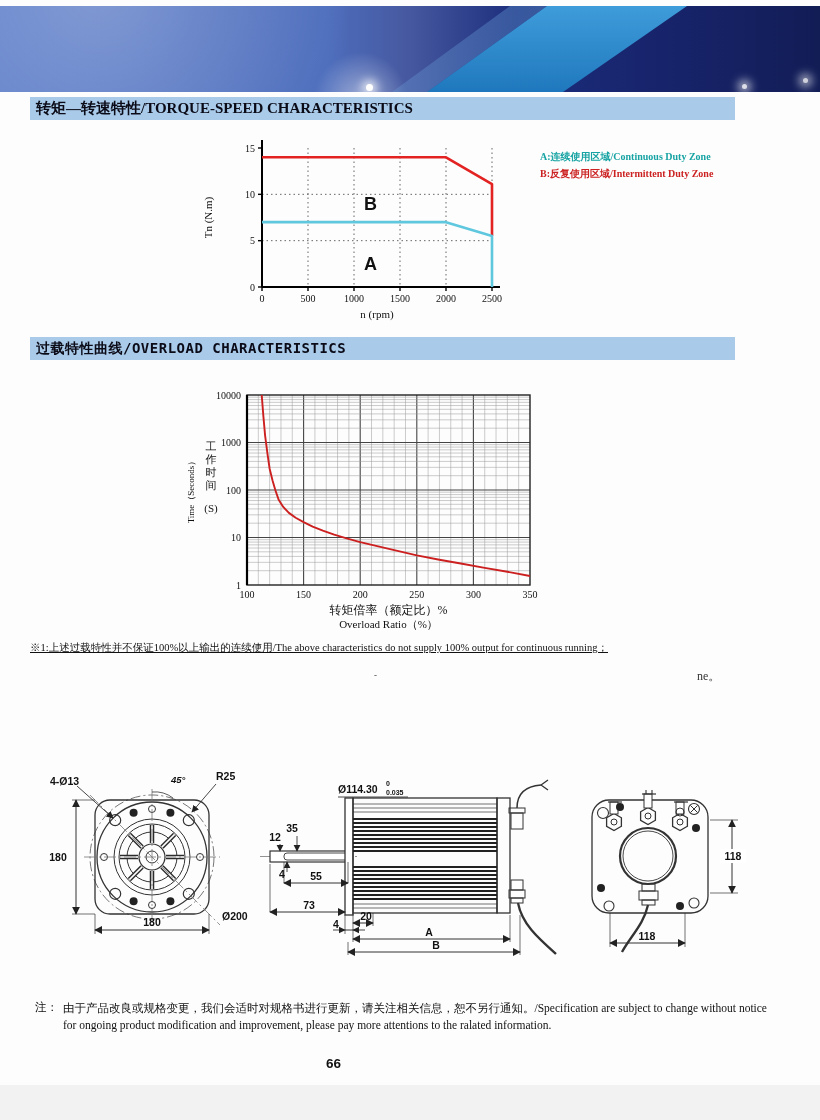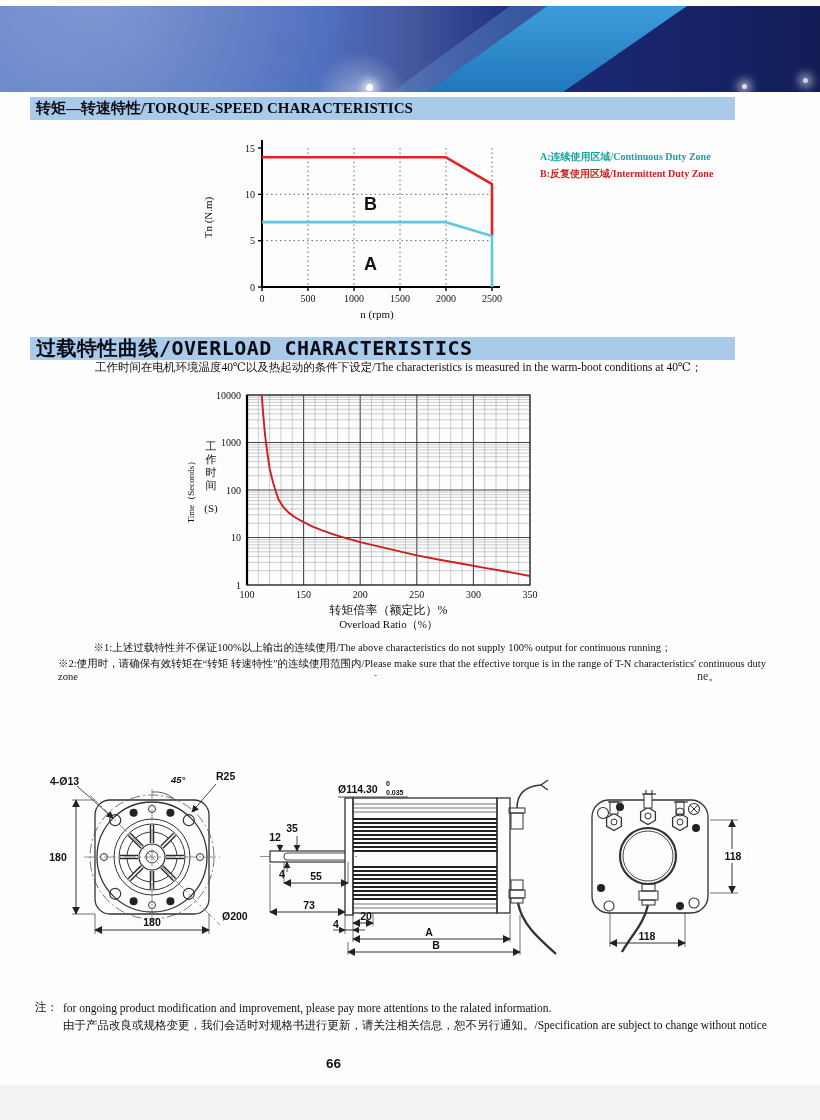--- a/index.html
+++ b/index.html
@@ -20,35 +20,35 @@
     clip-path:polygon(547px 0,687px 0,563px 100%,427px 100%);}
   .glow{position:absolute;border-radius:50%;background:#fff;box-shadow:0 0 10px 4px rgba(255,255,255,.8);}
   .g1{left:366px;top:78px;width:7px;height:7px;}
   .g2{left:742px;top:78px;width:5px;height:5px;opacity:.85;}
   .g3{left:803px;top:72px;width:5px;height:5px;opacity:.8;}
 
   
   .secbar{position:absolute;left:30px;width:705px;height:23px;background:#a9cbe9;
     color:#0b0b18;font-weight:bold;font-size:15px;line-height:23px;padding-left:6px;box-sizing:border-box;
     font-family:"Liberation Serif","DejaVu Serif",serif;}
-  .secbar.mono{font-family:"DejaVu Sans Mono",monospace;font-size:20px;letter-spacing:.5px;}
+  .secbar.mono{font-family:"DejaVu Sans Mono",monospace;font-size:14px;letter-spacing:.5px;}
   .bar1{top:97px;} .bar2{top:337px;} .bar3{top:690px;}
 
   .subtitle{position:absolute;left:95px;top:360px;width:660px;font-size:11.5px;color:#111;}
 
   .legend{position:absolute;left:540px;top:148px;font-family:"Liberation Serif",serif;
     font-weight:bold;font-size:10px;line-height:17px;white-space:nowrap;}
   .legend .la{color:#17a3a3;} .legend .lb{color:#cc2222;text-align:right;}
 
   .chart-svg{position:absolute;}
   #ts-chart{left:195px;top:133px;}
   #ol-chart{left:183px;top:386px;}
   #dims{left:30px;top:752px;}
 
-  .note-c{position:absolute;left:30px;top:641px;width:705px;text-align:center;font-size:10.5px;color:#111;}
+  .note-c{position:absolute;left:30px;top:641px;width:705px;text-align:left;font-size:10.5px;color:#111;text-decoration:underline;}
   .note-l{position:absolute;left:58px;top:657px;width:710px;font-size:10.5px;color:#111;}
   .stray-dash{position:absolute;left:374px;top:670px;font-size:9px;color:#333;}
   .stray-ne{position:absolute;left:697px;top:668px;font-size:12px;color:#333;}
 
   .footer-note{position:absolute;left:35px;top:1000px;width:740px;font-size:11.5px;color:#111;}
   .footer-note .lbl{position:absolute;left:0;top:0;}
   .footer-note .txt{margin-left:28px;line-height:17px;}
   .page-num{position:absolute;left:326px;top:1056px;font-family:"Liberation Sans",sans-serif;
     font-weight:bold;font-size:13.5px;color:#111;}
   .footer-band{position:absolute;left:0;top:1085px;width:820px;height:35px;background:#f2f2f3;}
@@ -114,21 +114,20 @@
       <text x="17" y="84.5" class="axlabel" text-anchor="middle" transform="rotate(-90 17 84.5)">Tn (N.m)</text>
       <text x="182" y="185" class="axlabel" text-anchor="middle">n (rpm)</text>
     </svg>
 
   <div class="legend">
     <div class="la">A:连续使用区域/Continuous Duty Zone</div>
     <div class="lb">B:反复使用区域/Intermittent Duty Zone</div>
   </div>
 
   <div class="secbar bar2 mono">过载特性曲线/OVERLOAD CHARACTERISTICS</div>
-  <div class="subtitle">工作时间在电机环境温度40℃以及热起动的条件下设定/The characteristics is measured in the warm-boot conditions at 40℃；</div>
 
   <svg id="ol-chart" class="chart-svg" width="380" height="252">
       <line x1="75.32" y1="9" x2="75.32" y2="199" stroke="#999" stroke-width="0.5"></line>
       <line x1="86.64" y1="9" x2="86.64" y2="199" stroke="#999" stroke-width="0.5"></line>
       <line x1="97.96000000000001" y1="9" x2="97.96000000000001" y2="199" stroke="#999" stroke-width="0.5"></line>
       <line x1="109.28" y1="9" x2="109.28" y2="199" stroke="#999" stroke-width="0.5"></line>
       <line x1="131.92000000000002" y1="9" x2="131.92000000000002" y2="199" stroke="#999" stroke-width="0.5"></line>
       <line x1="143.24" y1="9" x2="143.24" y2="199" stroke="#999" stroke-width="0.5"></line>
       <line x1="154.56" y1="9" x2="154.56" y2="199" stroke="#999" stroke-width="0.5"></line>
       <line x1="165.88" y1="9" x2="165.88" y2="199" stroke="#999" stroke-width="0.5"></line>
@@ -201,21 +200,20 @@
       <text x="28" y="64" class="axlabel" text-anchor="middle">工</text>
       <text x="28" y="77" class="axlabel" text-anchor="middle">作</text>
       <text x="28" y="90" class="axlabel" text-anchor="middle">时</text>
       <text x="28" y="103" class="axlabel" text-anchor="middle">间</text>
       <text x="28" y="126" class="axlabel" text-anchor="middle">(S)</text>
       <text x="205.5" y="228" class="axlabel" text-anchor="middle" style="font-size:12px">转矩倍率（额定比）%</text>
       <text x="205.5" y="242" class="axlabel" text-anchor="middle">Overload Ratio（%）</text>
     </svg>
 
   <div class="note-c">※1:上述过载特性并不保证100%以上输出的连续使用/The above characteristics do not supply 100% output for continuous running；</div>
-  <div class="note-l">※2:使用时，请确保有效转矩在“转矩 转速特性”的连续使用范围内/Please make sure that the effective torque is in the range of T-N characteristics' continuous duty zone</div>
   <span class="stray-dash">-</span>
   <span class="stray-ne">ne。</span>
 
 
   <svg id="dims" class="chart-svg" width="760" height="225" viewBox="0 0 760 225">
     <defs>
       <marker id="arw" viewBox="0 0 10 10" refX="9" refY="5" markerWidth="8" markerHeight="8" orient="auto-start-reverse">
         <path d="M0,0L10,5L0,10z" fill="#222"></path>
       </marker>
     </defs>
@@ -399,20 +397,20 @@
       <line x1="580" y1="161" x2="580" y2="195" stroke-width="0.7"></line>
       <line x1="655" y1="161" x2="655" y2="195" stroke-width="0.7"></line>
       <line x1="580" y1="191" x2="655" y2="191" stroke-width="1" marker-start="url(#arw)" marker-end="url(#arw)"></line>
       <text class="dimtext" x="617" y="188" stroke="none" text-anchor="middle">118</text>
     </g>
   </svg>
 
   <div class="footer-note">
     <span class="lbl">注：</span>
     <div class="txt">
+      <div>由于产品改良或规格变更，我们会适时对规格书进行更新，请关注相关信息，恕不另行通知。/Specification are subject to change without notice</div>
       <div>for ongoing product modification and improvement, please pay more attentions to the ralated information.</div>
-      <div>由于产品改良或规格变更，我们会适时对规格书进行更新，请关注相关信息，恕不另行通知。/Specification are subject to change without notice</div>
     </div>
   </div>
 
   <div class="page-num">66</div>
   <div class="footer-band"></div>
 </div>
 
 </body></html>

